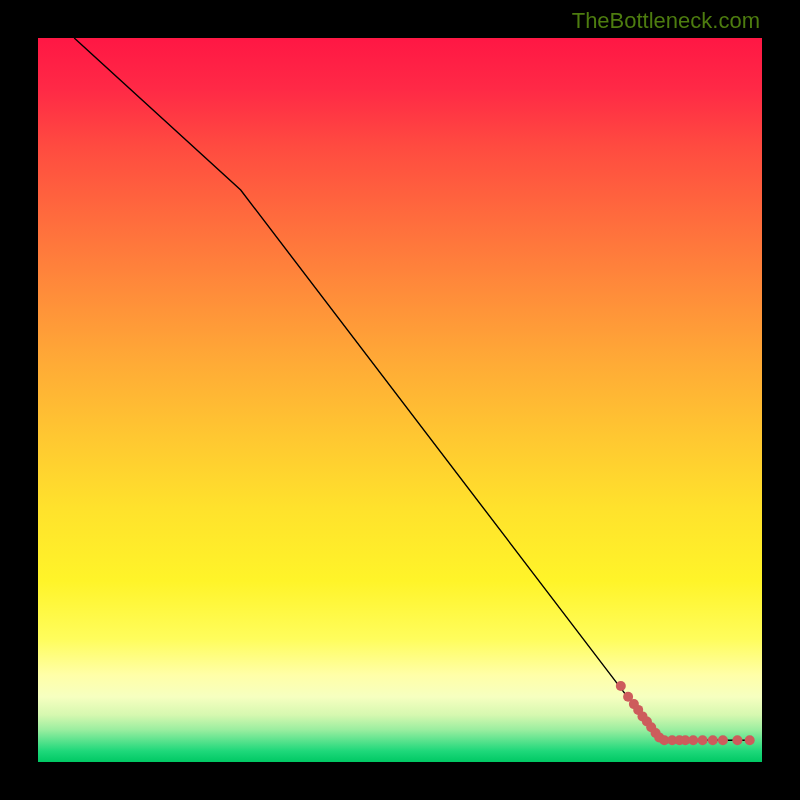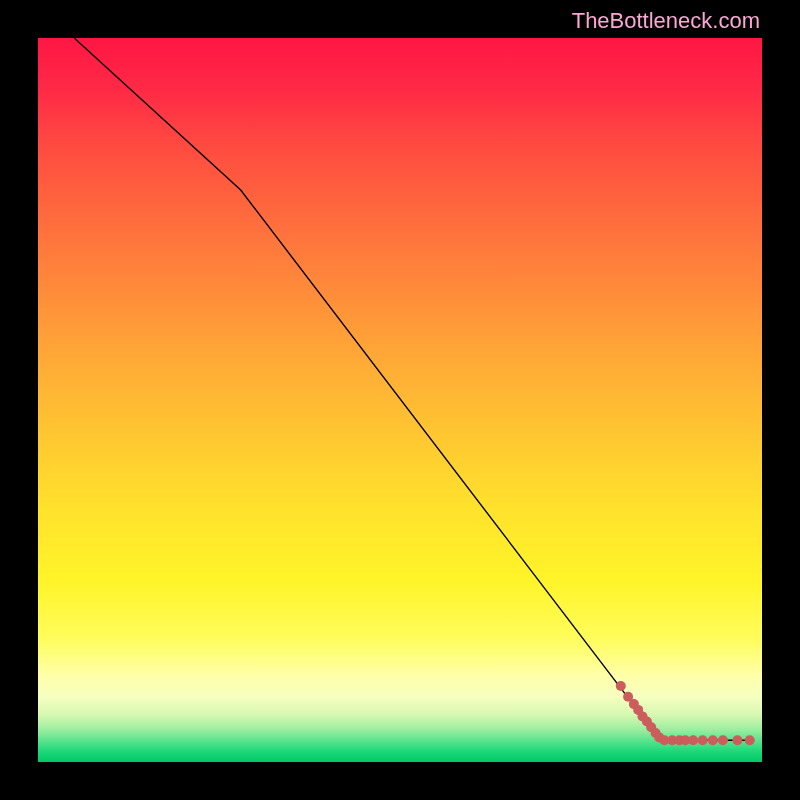--- a/index.html
+++ b/index.html
@@ -20,21 +20,21 @@
     left: 38px;
     top: 38px;
     width: 724px;
     height: 724px;
     overflow: hidden;
   }
   .watermark {
     position: absolute;
     top: 8px;
     right: 40px;
-    color: #f9a8d4;
+    color: #4d7c0f;
     font-size: 22px;
     font-weight: 500;
   }
   svg { display: block; }
 </style>
 </head>
 <body>
 
 <div class="outer">
   <div class="watermark">TheBottleneck.com</div>

